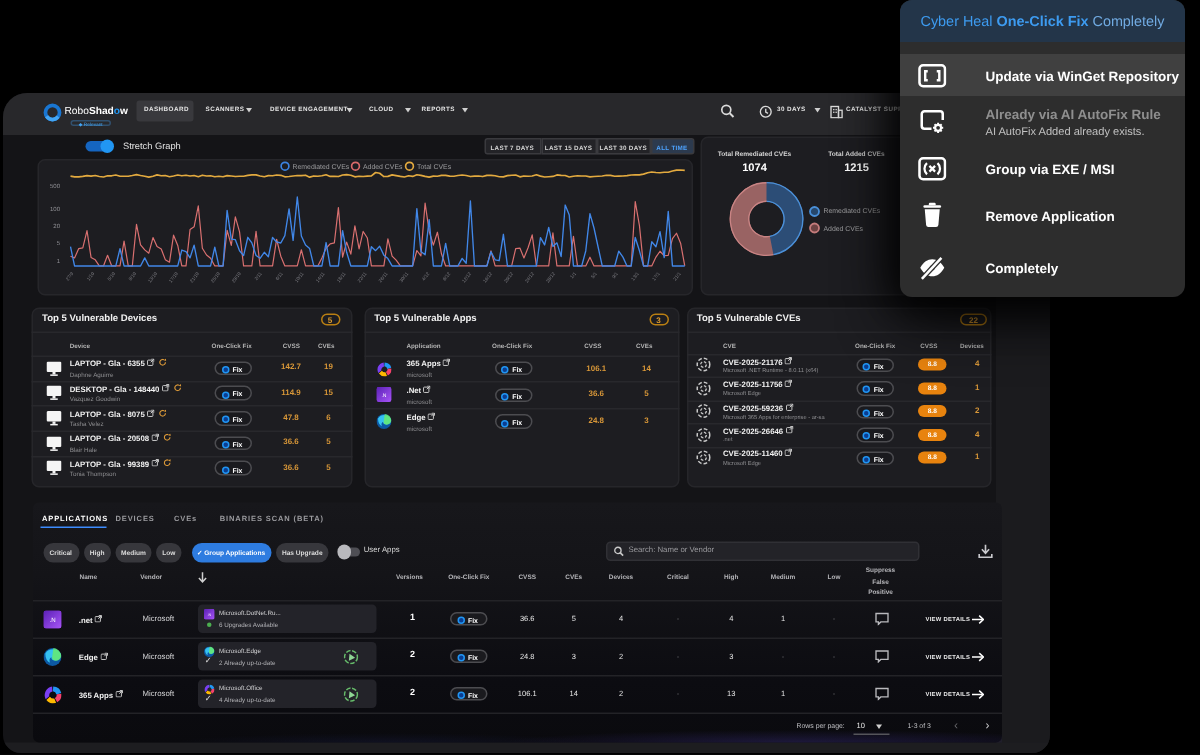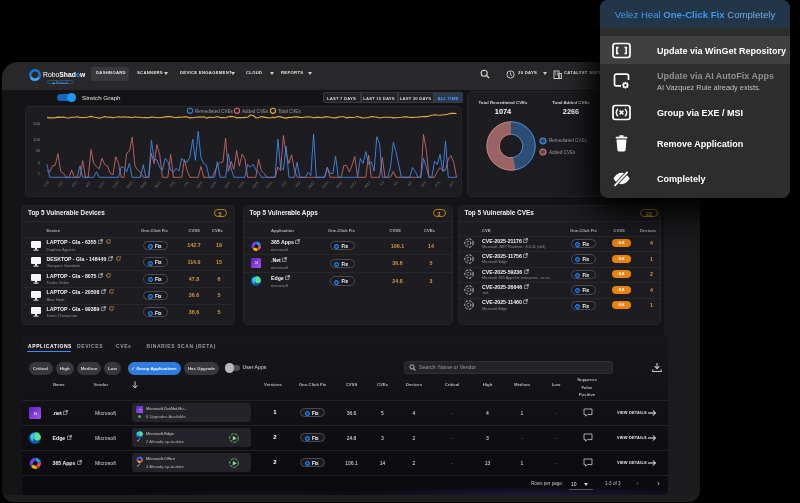--- a/index.html
+++ b/index.html
@@ -160,21 +160,21 @@
 <circle cx="237" cy="110.8" r="2.6" fill="none" stroke="#d96a6a" stroke-width="1.1"></circle>
 <text x="242" y="112.6">Added CVEs</text>
 <circle cx="273" cy="110.8" r="2.6" fill="none" stroke="#e3aa3f" stroke-width="1.1"></circle>
 <text x="278" y="112.6">Total CVEs</text>
 </g>
 </svg>
 <div class="abs" style="left:466.5px;top:91px;width:196.5px;height:105.5px;background:#1d1d21;border-radius:5px;border:1px solid #26262a;"></div>
 <div class="abs" style="left:468px;top:100px;width:70px;text-align:center;font-size:4.4px;font-weight:bold;color:#d4d4d4;">Total Remediated CVEs</div>
 <div class="abs" style="left:468px;top:107px;width:70px;text-align:center;font-size:7.4px;font-weight:bold;color:#fff;">1074</div>
 <div class="abs" style="left:536px;top:100px;width:70px;text-align:center;font-size:4.4px;font-weight:bold;color:#d4d4d4;">Total Added CVEs</div>
-<div class="abs" style="left:536px;top:107px;width:70px;text-align:center;font-size:7.4px;font-weight:bold;color:#fff;">2266</div>
+<div class="abs" style="left:536px;top:107px;width:70px;text-align:center;font-size:7.4px;font-weight:bold;color:#fff;">1215</div>
 <svg class="abs" style="left:486px;top:121px" width="50" height="50" viewBox="0 0 50 50">
 <circle cx="25" cy="25" r="18" fill="none" stroke="#996363" stroke-width="13"></circle>
 <path d="M25.00 7.00 A18 18 0 0 1 28.43 42.67" fill="none" stroke="#2c4d76" stroke-width="13"></path>
 <path d="M25.00 0.80 A24.2 24.2 0 0 1 29.62 48.76" fill="none" stroke="#4a90d9" stroke-width="0.9"></path>
 <path d="M25.00 13.20 A11.8 11.8 0 0 1 27.25 36.58" fill="none" stroke="#4a90d9" stroke-width="0.9"></path>
 <path d="M29.62 48.76 A24.2 24.2 0 1 1 25.00 0.80" fill="none" stroke="#c98484" stroke-width="0.9"></path>
 <path d="M27.25 36.58 A11.8 11.8 0 1 1 25.00 13.20" fill="none" stroke="#c98484" stroke-width="0.9"></path>
 </svg>
 <svg class="abs" style="left:539px;top:136.5px" width="8" height="8" viewBox="0 0 8 8">
         <circle cx="4" cy="4" r="3" fill="#27476b" stroke="#4a90d9" stroke-width="1.2"></circle>
@@ -624,21 +624,21 @@
 <div class="abs" style="left:571px;top:480.5px;font-size:5px;color:#e8e8e8;">10</div>
 <div class="abs" style="left:584px;top:483px;width:0;height:0;border-left:2.6px solid transparent;border-right:2.6px solid transparent;border-top:3.2px solid #cfcfcf;"></div>
 <div class="abs" style="left:569px;top:489px;width:24px;height:1px;background:#55555a;"></div>
 <div class="abs" style="left:605px;top:481px;font-size:4.6px;color:#c0c0c4;">1-3 of 3</div>
 <div class="abs" style="left:636px;top:478.5px;font-size:8px;color:#68686c;">‹</div>
 <div class="abs" style="left:657px;top:478.5px;font-size:8px;color:#cccccf;">›</div>
 </div>
   </div>
 <div class="popup"></div>
 <div class="phead">
-    <div><span style="color:#3d9bf0">Velez Heal </span><b style="color:#3d9bf0">One-Click Fix</b><span style="color:#71abe2"> Completely</span></div>
+    <div><span style="color:#3d9bf0">Cyber Heal </span><b style="color:#3d9bf0">One-Click Fix</b><span style="color:#71abe2"> Completely</span></div>
   </div>
 <div class="abs" style="left:600px;top:36px;width:190px;height:28px;background:#404040;"></div>
 <svg class="picon" style="top:41px" viewBox="0 0 19 19">
 <rect x="1" y="2.5" width="17" height="14" rx="2.4" fill="none" stroke="#fff" stroke-width="1.7"></rect>
 <path d="M6.5 6.5 H4.8 V12.5 H6.5 M12.5 6.5 H14.2 V12.5 H12.5" fill="none" stroke="#fff" stroke-width="1.6"></path>
 </svg>
 <div class="pitem" style="top:46px;">
     <div class="tt" style="top:0;">Update via WinGet Repository</div>
   </div>
 <svg class="picon" style="top:72px" viewBox="0 0 19 19">
@@ -651,22 +651,22 @@
         <line x1="-3.4" y1="0" x2="-2.2" y2="0"></line>
         <line x1="2.2" y1="0" x2="3.4" y2="0"></line>
         <line x1="-2.4" y1="-2.4" x2="-1.6" y2="-1.6"></line>
         <line x1="1.6" y1="1.6" x2="2.4" y2="2.4"></line>
         <line x1="2.4" y1="-2.4" x2="1.6" y2="-1.6"></line>
         <line x1="-1.6" y1="1.6" x2="-2.4" y2="2.4"></line>
       </g>
     </g>
 </svg>
 <div class="pitem" style="top:71px;color:#8f8f8f;">
-    <div class="tt" style="top:0;">Update via AI AutoFix Apps</div>
-    <div style="position:absolute;left:57px;top:11.5px;font-size:7.4px;color:#c2c2c2;white-space:nowrap;">AI Vazquez Rule already exists.</div>
+    <div class="tt" style="top:0;">Already via AI AutoFix Rule</div>
+    <div style="position:absolute;left:57px;top:11.5px;font-size:7.4px;color:#c2c2c2;white-space:nowrap;">AI AutoFix Added already exists.</div>
   </div>
 <svg class="picon" style="top:103px" viewBox="0 0 19 19">
 <rect x="1" y="2.5" width="17" height="14" rx="2.4" fill="none" stroke="#fff" stroke-width="1.7"></rect>
 <path d="M6 5.8 A4.9 4.9 0 0 0 6 13.2 M13 5.8 A4.9 4.9 0 0 1 13 13.2" fill="none" stroke="#fff" stroke-width="1.5"></path>
 <path d="M7.6 7.6 L11.4 11.4 M11.4 7.6 L7.6 11.4" stroke="#fff" stroke-width="1.5"></path>
 </svg>
 <div class="pitem" style="top:107.5px;">
     <div class="tt" style="top:0;">Group via EXE / MSI</div>
   </div>
 <svg class="picon" style="top:134px" viewBox="0 0 19 19">

